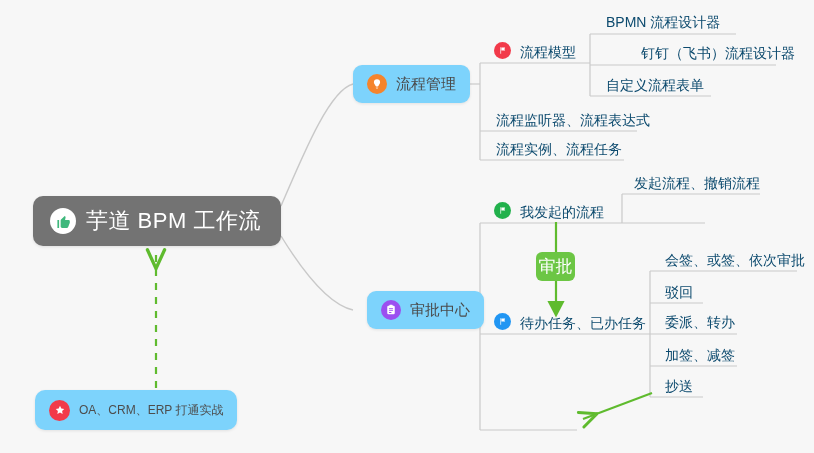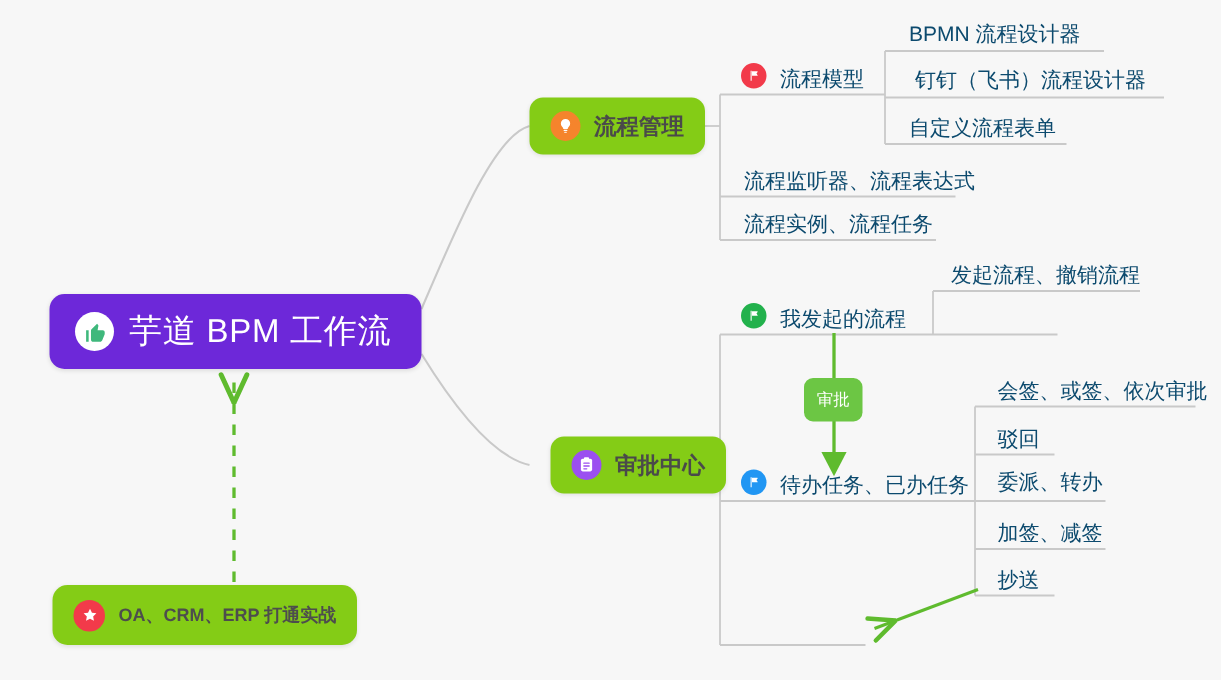--- a/index.html
+++ b/index.html
@@ -12,46 +12,45 @@
     position:relative;
   }
   #stage{position:absolute;left:0;top:0;width:814px;height:453px;}
   #wires{position:absolute;left:0;top:0;width:814px;height:453px;pointer-events:none;}
 
   
   .root-node{
     position:absolute;
     left:33px;top:196px;
     width:248px;height:50px;
-    background:#6d28d9;
+    background:#737373;
     border-radius:10px;
     display:flex;align-items:center;
     padding-left:17px;
     box-sizing:border-box;
     box-shadow:0 1px 3px rgba(0,0,0,.10);
   }
   .root-label{
     color:#ffffff;
     font-size:22px;
     letter-spacing:.5px;
     margin-left:10px;
     white-space:nowrap;
   }
 
   
   .pill{
     position:absolute;
-    background:#84cc16;
+    background:#7dd3fc;
     border-radius:9px;
     box-shadow:0 1px 3px rgba(0,0,0,.09);
     display:flex;align-items:center;
     box-sizing:border-box;
     padding:0 14px;
     height:38px;
-    font-weight:bold;
   }
   .pill .pill-label{
     font-size:15px;color:#4a4a4a;white-space:nowrap;margin-left:9px;
   }
   #node-process{left:353px;top:65px;}
   #node-approval{left:367px;top:291px;}
   #node-integration{left:35px;top:390px;height:40px;border-radius:10px;}
   #node-integration .pill-label{font-size:12px;color:#4d4d4d;}
 
   
@@ -81,21 +80,21 @@
     display:inline-flex;align-items:center;justify-content:center;
     flex:0 0 auto;
   }
   .tag-approve{
     position:absolute;
     left:536px;top:252px;
     width:39px;height:29px;
     background:#6cc644;
     border-radius:6px;
     display:flex;align-items:center;justify-content:center;
-    color:#ffffff;font-size:11px;
+    color:#ffffff;font-size:17px;
     z-index:5;
   }
 </style>
 </head>
 <body>
 
 <div id="stage">
 
   <svg id="wires" viewBox="0 0 814 453" xmlns="http://www.w3.org/2000/svg">
     <defs>
@@ -203,21 +202,21 @@
   </div>
 
   <div class="leaf" style="left:490px;top:142px;">
     <span>流程实例、流程任务</span>
   </div>
 
   <div class="leaf" style="left:600px;top:15px;">
     <span>BPMN 流程设计器</span>
   </div>
 
-  <div class="leaf" style="left:604px;top:46px;">
+  <div class="leaf" style="left:635px;top:46px;">
     <span>钉钉（飞书）流程设计器</span>
   </div>
 
   <div class="leaf" style="left:600px;top:78px;">
     <span>自定义流程表单</span>
   </div>
 
   <div class="leaf with-icon" style="left:494px;top:205px;">
     <span class="ricon ricon-abs" style="background:#22b14c;left:0;top:-3px;width:17px;height:17px;">
       <svg width="9" height="9" viewBox="0 0 24 24" aria-hidden="true">

